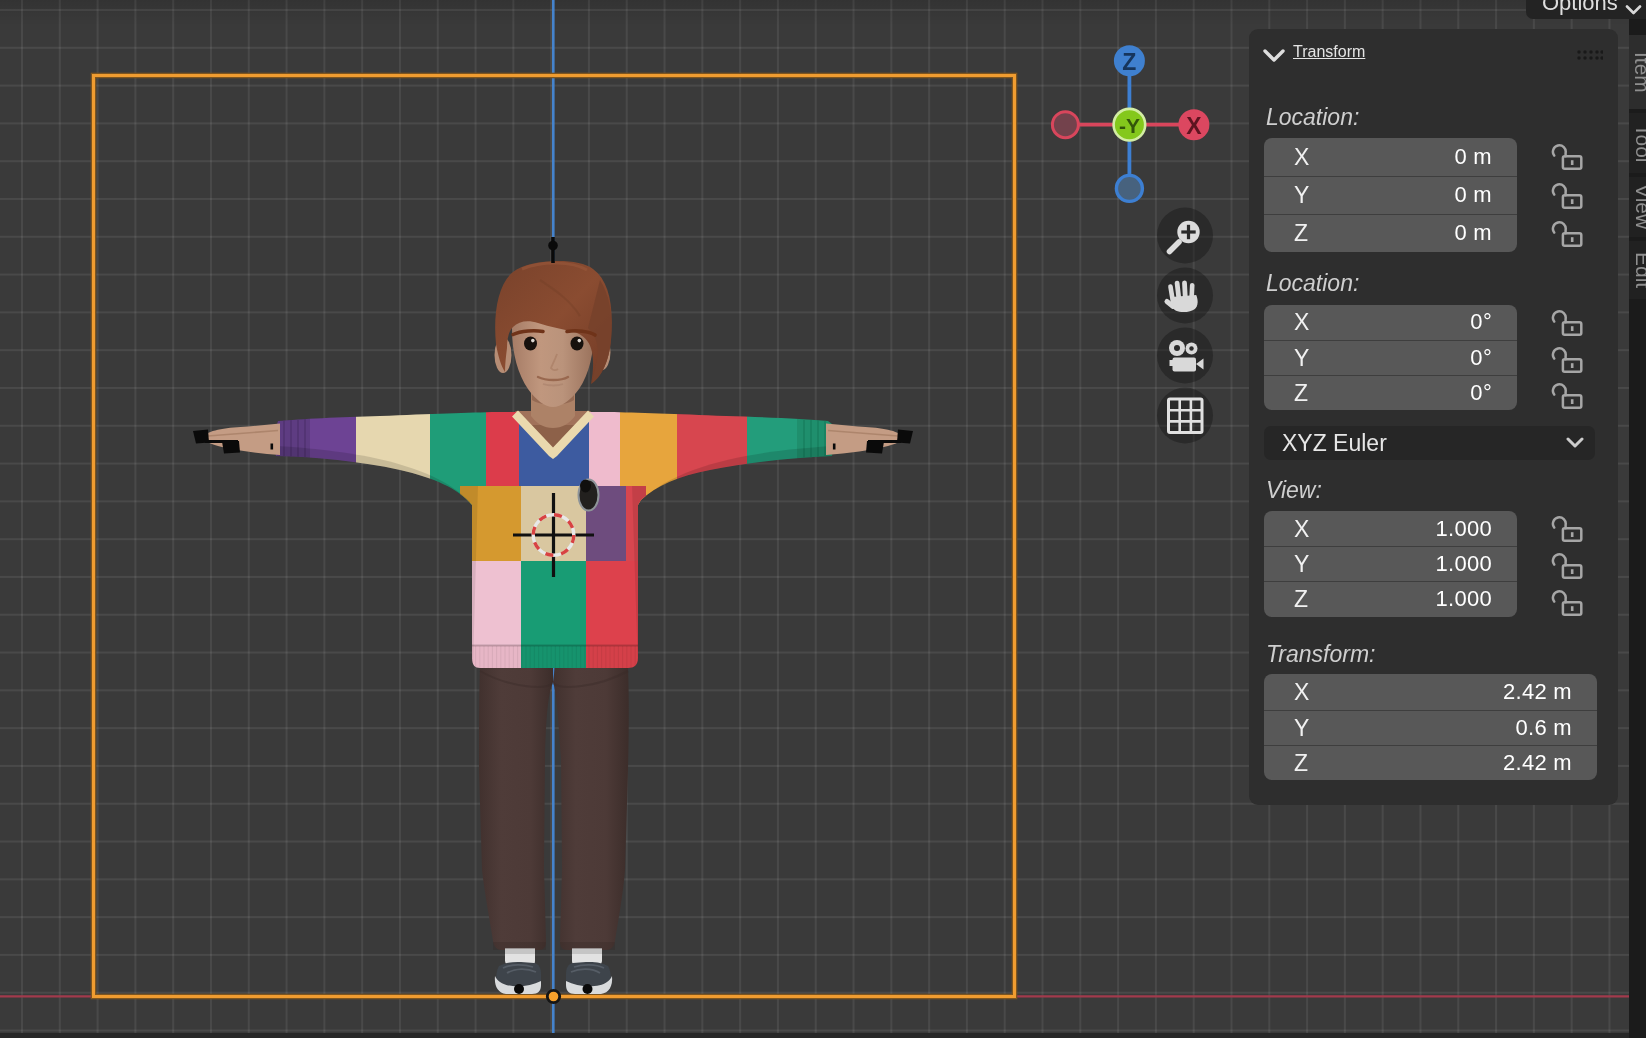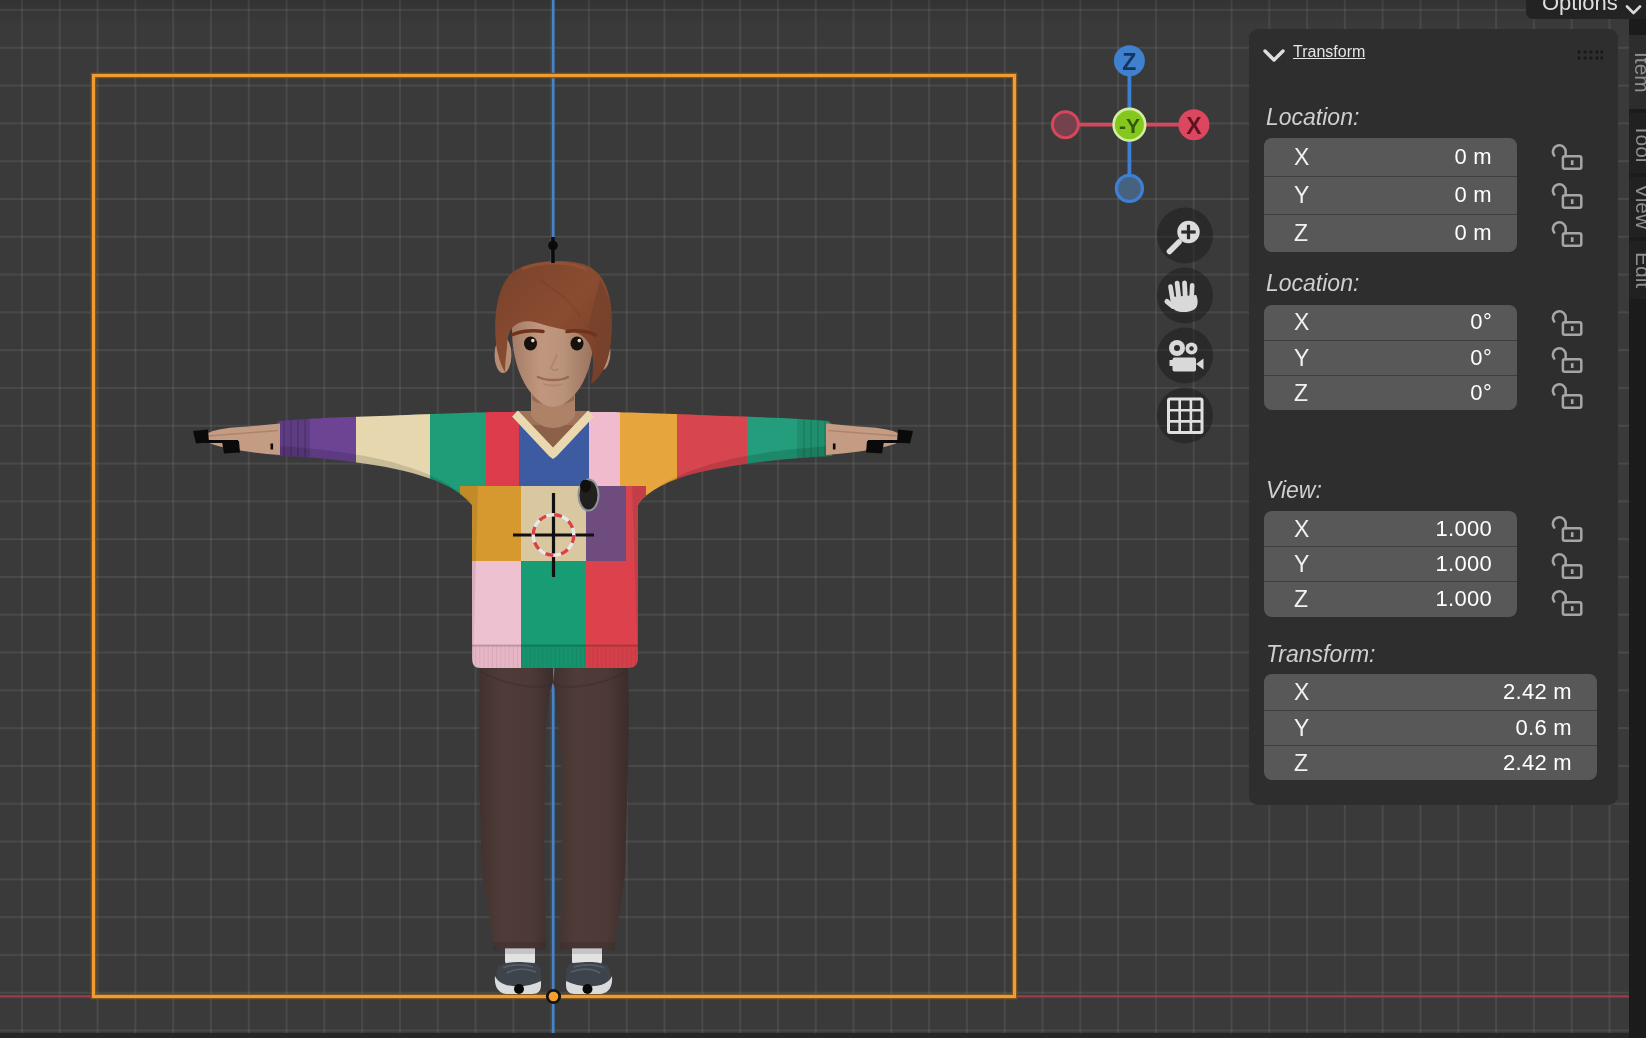--- a/index.html
+++ b/index.html
@@ -361,20 +361,26 @@
     <div class="row" style="height:35.2px">
         <span class="k">Y</span>
         <span class="v">0°</span>
       </div>
     <div class="row" style="height:35.2px">
         <span class="k">Z</span>
         <span class="v">0°</span>
       </div>
   </div>
 
+  <div class="drop">
+      <span class="t">XYZ Euler</span>
+    <svg style="position:absolute;right:11px;top:11px" width="18" height="12" viewBox="0 0 18 12">
+      <path d="M2 2 L9 9 L16 2" fill="none" stroke="#cccccc" stroke-width="3" stroke-linecap="round" stroke-linejoin="round"></path>
+    </svg>
+  </div>
 
   <span class="lbl" style="left:17px; top:448px">View:</span>
   <div class="grp" style="top:482px">
     <div class="row" style="height:35.2px">
         <span class="k">X</span>
         <span class="v">1.000</span>
       </div>
     <div class="row" style="height:35.2px">
         <span class="k">Y</span>
         <span class="v">1.000</span>

